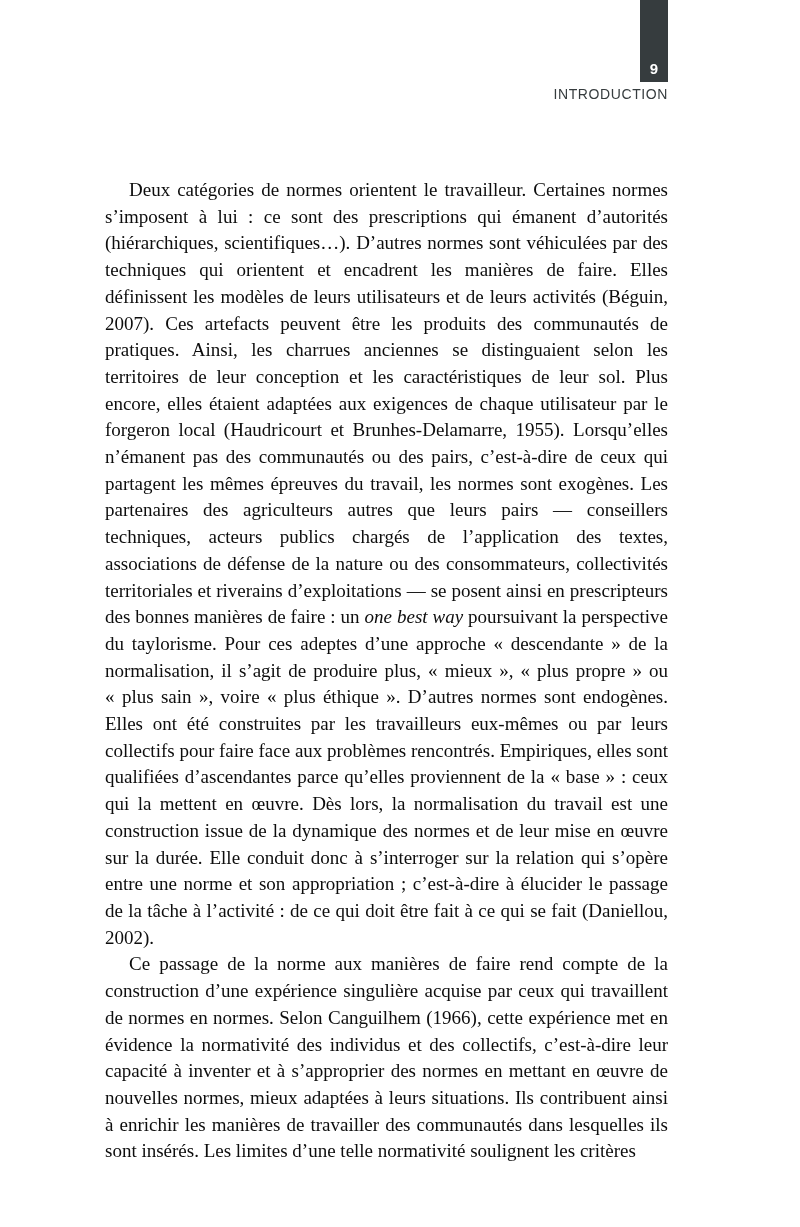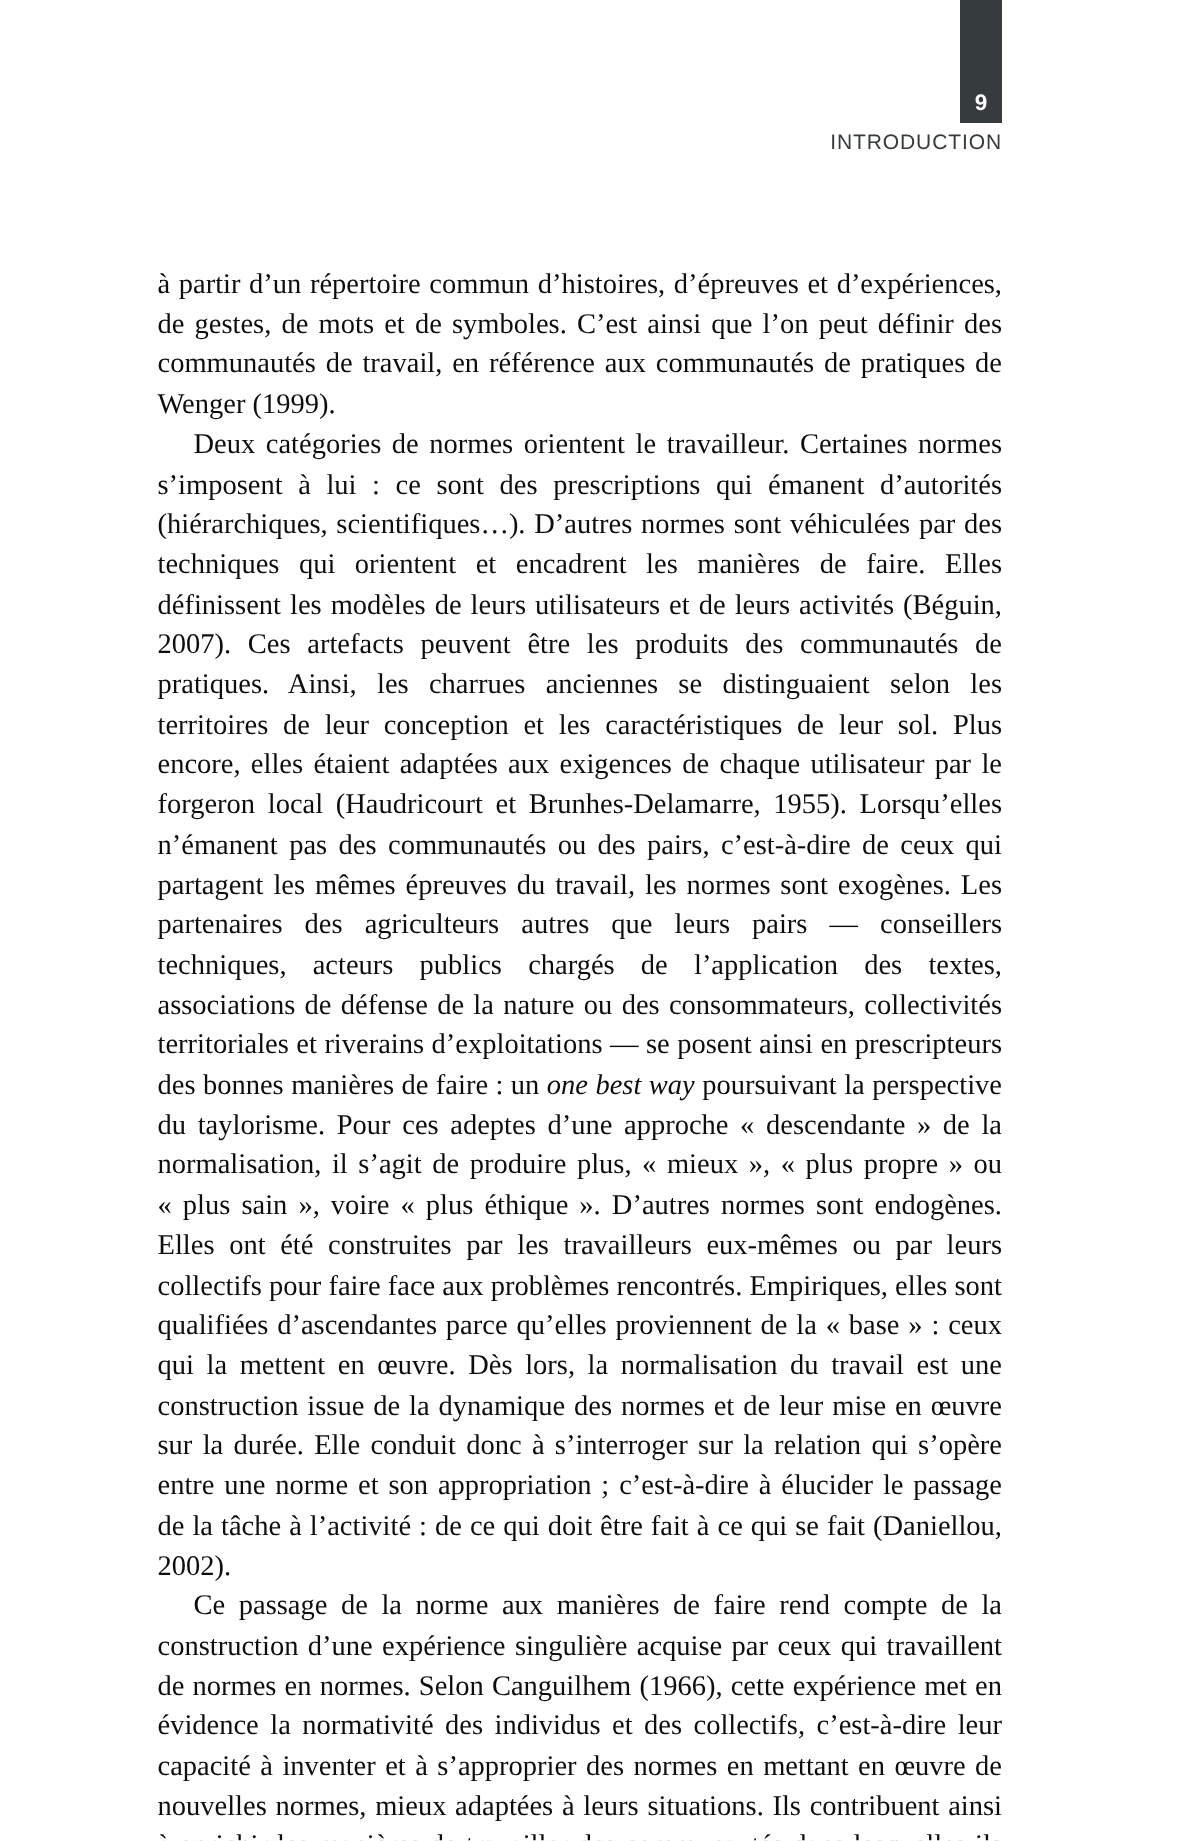--- a/index.html
+++ b/index.html
@@ -65,18 +65,17 @@
 
 <div class="page">
 
   <div class="corner-tab">
     <span class="page-num">9</span>
   </div>
 
   <div class="section-title">INTRODUCTION</div>
 
   <div class="body-text" id="body-text" lang="fr">
-      <p><span>à partir d’un répertoire commun d’histoires, d’épreuves et d’expériences, de gestes, de mots et de symboles. C’est ainsi que l’on peut définir des communautés de travail, en référence aux communautés de pratiques de Wenger (1999).</span></p>
       <p class="indent"><span>Deux catégories de normes orientent le travailleur. Certaines normes s’imposent à lui&nbsp;: ce sont des prescriptions qui émanent d’autorités (hiérarchiques, scientifiques…). D’autres normes sont véhiculées par des techniques qui orientent et encadrent les manières de faire. Elles définissent les modèles de leurs utilisateurs et de leurs activités (Béguin, 2007). Ces artefacts peuvent être les produits des communautés de pratiques. Ainsi, les charrues anciennes se distinguaient selon les territoires de leur conception et les caractéristiques de leur sol. Plus encore, elles étaient adaptées aux exigences de chaque utilisateur par le forgeron local (Haudricourt et Brunhes-Delamarre, 1955). Lorsqu’elles n’émanent pas des communautés ou des pairs, c’est-à-dire de ceux qui partagent les mêmes épreuves du travail, les normes sont exogènes. Les partenaires des agriculteurs autres que leurs pairs — conseillers techniques, acteurs publics chargés de l’application des textes, associations de défense de la nature ou des consommateurs, collectivités territoriales et riverains d’exploitations — se posent ainsi en prescripteurs des bonnes manières de faire&nbsp;: un </span><em>one best way</em><span> poursuivant la perspective du taylorisme. Pour ces adeptes d’une approche «&nbsp;descendante&nbsp;» de la normalisation, il s’agit de produire plus, «&nbsp;mieux&nbsp;», «&nbsp;plus propre&nbsp;» ou «&nbsp;plus sain&nbsp;», voire «&nbsp;plus éthique&nbsp;». D’autres normes sont endogènes. Elles ont été construites par les travailleurs eux-mêmes ou par leurs collectifs pour faire face aux problèmes rencontrés. Empiriques, elles sont qualifiées d’ascendantes parce qu’elles proviennent de la «&nbsp;base&nbsp;»&nbsp;: ceux qui la mettent en œuvre. Dès lors, la normalisation du travail est une construction issue de la dynamique des normes et de leur mise en œuvre sur la durée. Elle conduit donc à s’interroger sur la relation qui s’opère entre une norme et son appropriation&nbsp;; c’est-à-dire à élucider le passage de la tâche à l’activité&nbsp;: de ce qui doit être fait à ce qui se fait (Daniellou, 2002).</span></p>
       <p class="indent"><span>Ce passage de la norme aux manières de faire rend compte de la construction d’une expérience singulière acquise par ceux qui travaillent de normes en normes. Selon Canguilhem (1966), cette expérience met en évidence la normativité des individus et des collectifs, c’est-à-dire leur capacité à inventer et à s’approprier des normes en mettant en œuvre de nouvelles normes, mieux adaptées à leurs situations. Ils contribuent ainsi à enrichir les manières de travailler des communautés dans lesquelles ils sont insérés. Les limites d’une telle normativité soulignent les critères</span></p>
     </div>
 
 </div>
 
 </body></html>

